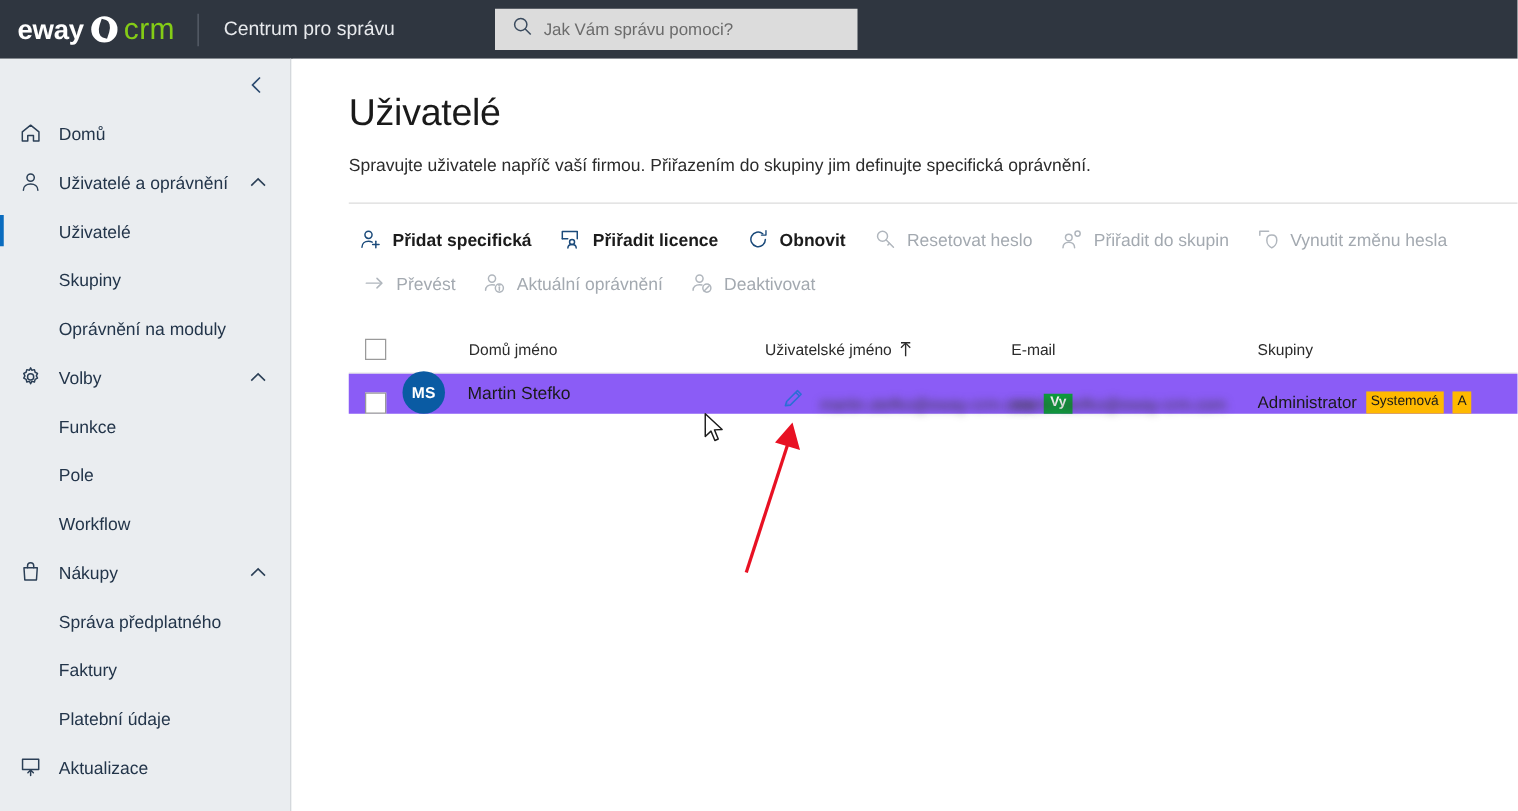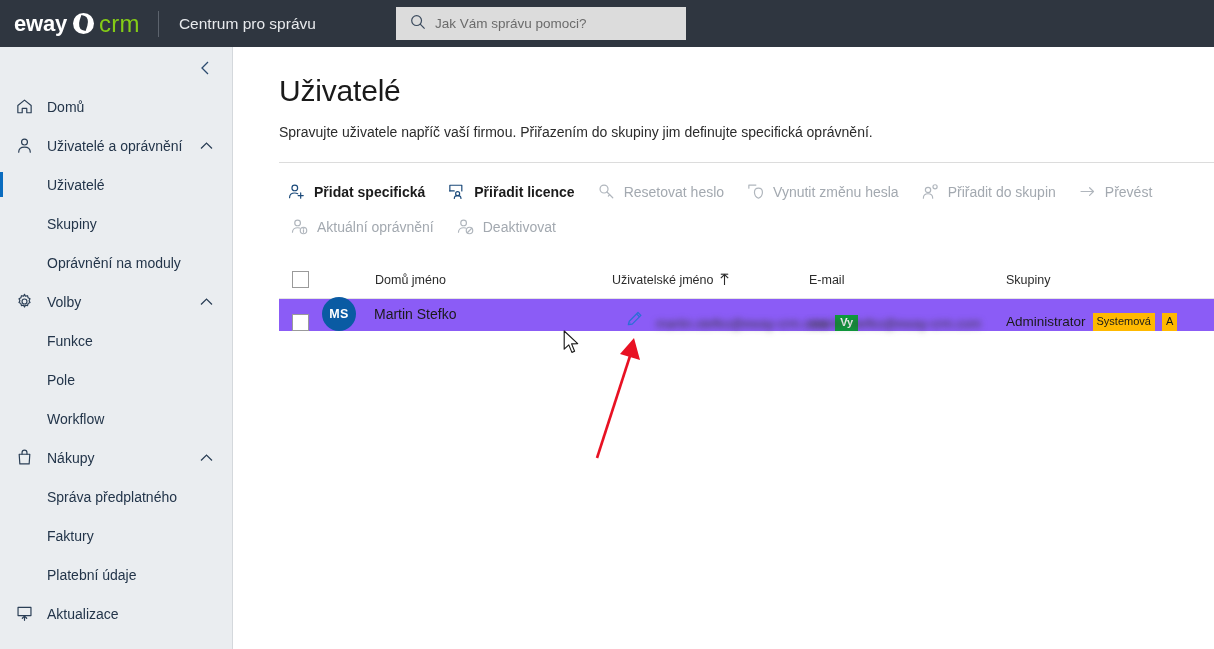--- a/index.html
+++ b/index.html
@@ -403,48 +403,57 @@
         <span class="cmd-icon">
           <svg width="19" height="19" viewBox="0 0 20 20" fill="none" stroke="#1b4a7a" stroke-width="1.25" stroke-linecap="round" stroke-linejoin="round">
             <polyline points="3,9.4 3,3.4 15.6,3.4 15.6,9.4"></polyline>
             <circle cx="11.2" cy="12.3" r="2.1"></circle>
             <path d="M7.7 17.3 c0-1.9 1.6-3 3.5-3 s3.5 1.1 3.5 3"></path>
             <line x1="3" y1="9.4" x2="7.6" y2="9.4"></line>
           </svg>
         </span>
         <span>Přiřadit licence</span>
       </div>
+      <div class="cmd enabled">
+        <span class="cmd-icon">
+          <svg width="19" height="19" viewBox="0 0 20 20" fill="none" stroke="#1b4a7a" stroke-width="1.25" stroke-linecap="round" stroke-linejoin="round">
+            <path d="M16.1 10 a6.1 6.1 0 1 1 -2.2-4.7"></path>
+            <polyline points="16.6,2.6 16.6,6.4 12.8,6.4" stroke-width="1.15"></polyline>
+          </svg>
+        </span>
+        <span>Obnovit</span>
+      </div>
       <div class="cmd disabled">
         <span class="cmd-icon">
           <svg width="19" height="19" viewBox="0 0 20 20" fill="none" stroke="#b0b6bd" stroke-width="1.25" stroke-linecap="round" stroke-linejoin="round">
             <circle cx="7.4" cy="7.4" r="4.2"></circle>
             <line x1="10.5" y1="10.5" x2="16.6" y2="16.6"></line>
             <line x1="13.3" y1="13.3" x2="11.9" y2="14.8"></line>
           </svg>
         </span>
         <span>Resetovat heslo</span>
       </div>
       <div class="cmd disabled">
         <span class="cmd-icon">
           <svg width="19" height="19" viewBox="0 0 20 20" fill="none" stroke="#b0b6bd" stroke-width="1.25" stroke-linecap="round" stroke-linejoin="round">
-            <polyline points="3,6.6 3,3.2 10.4,3.2"></polyline>
-            <path d="M13.1 6.4 c2.6 0 4.2 1.8 4.2 4.3 0 3.1-2.3 5.6-4.2 6.4 -1.9-.8-4.2-3.3-4.2-6.4 0-2.5 1.6-4.3 4.2-4.3 Z"></path>
-          </svg>
-        </span>
-        <span>Vynutit změnu hesla</span>
-      </div>
-      <div class="cmd disabled">
-        <span class="cmd-icon">
-          <svg width="19" height="19" viewBox="0 0 20 20" fill="none" stroke="#b0b6bd" stroke-width="1.25" stroke-linecap="round" stroke-linejoin="round">
             <circle cx="7.4" cy="8.4" r="2.8"></circle>
             <path d="M2.5 17 c0-2.9 2.2-4.6 4.9-4.6 s4.9 1.7 4.9 4.6"></path>
             <circle cx="14.8" cy="5.1" r="2.2"></circle>
           </svg>
         </span>
         <span>Přiřadit do skupin</span>
+      </div>
+      <div class="cmd disabled">
+        <span class="cmd-icon">
+          <svg width="19" height="19" viewBox="0 0 20 20" fill="none" stroke="#b0b6bd" stroke-width="1.25" stroke-linecap="round" stroke-linejoin="round">
+            <polyline points="3,6.6 3,3.2 10.4,3.2"></polyline>
+            <path d="M13.1 6.4 c2.6 0 4.2 1.8 4.2 4.3 0 3.1-2.3 5.6-4.2 6.4 -1.9-.8-4.2-3.3-4.2-6.4 0-2.5 1.6-4.3 4.2-4.3 Z"></path>
+          </svg>
+        </span>
+        <span>Vynutit změnu hesla</span>
       </div>
       <div class="cmd disabled">
         <span class="cmd-icon">
           <svg width="19" height="19" viewBox="0 0 20 20" fill="none" stroke="#b0b6bd" stroke-width="1.25" stroke-linecap="round" stroke-linejoin="round">
             <line x1="3.2" y1="10" x2="16" y2="10"></line>
             <polyline points="12.2,6 16.3,10 12.2,14"></polyline>
           </svg>
         </span>
         <span>Převést</span>
       </div>

